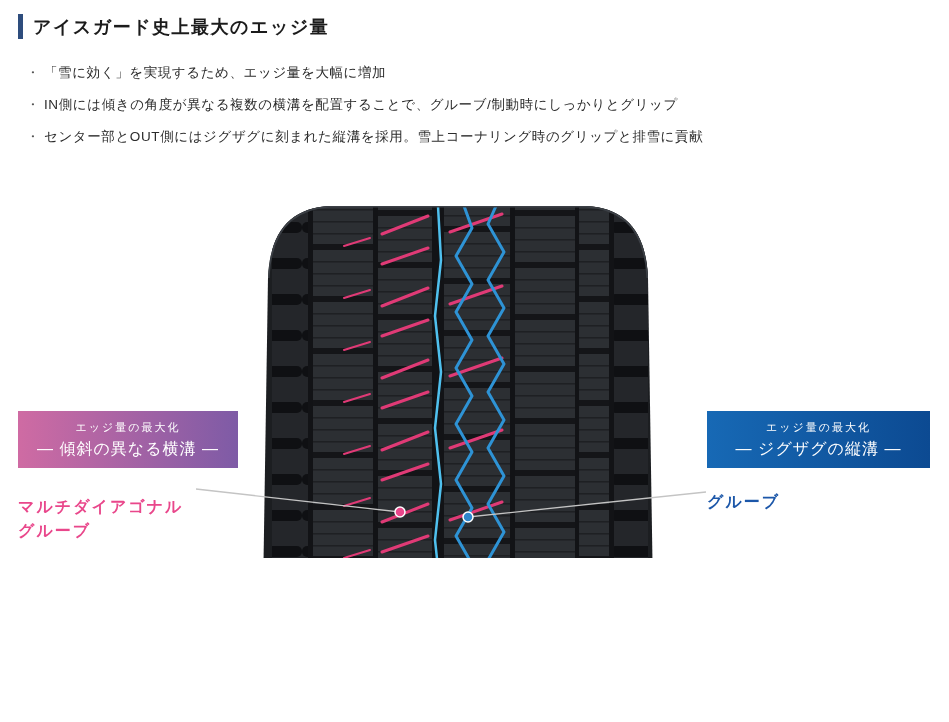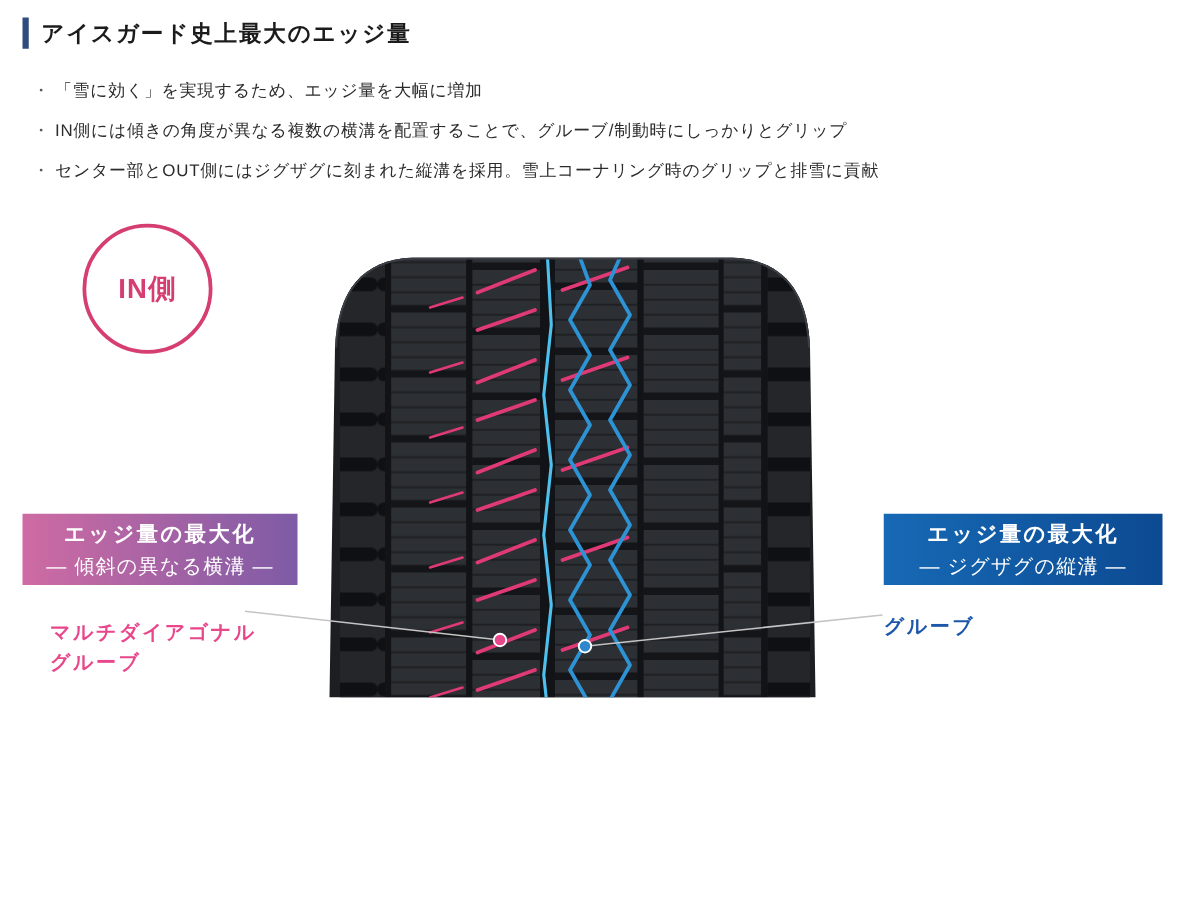--- a/index.html
+++ b/index.html
@@ -30,28 +30,28 @@
   .tire { position:absolute; left:258px; top:198px; }
 
   
   .overlay { position:absolute; left:0; top:0; pointer-events:none; }
 
   
   .callout-box {
     position:absolute; width:220px; height:57px; color:#fff;
     display:flex; flex-direction:column; align-items:center; justify-content:center;
   }
-  .callout-box .t { font-size:17px; font-weight:bold; letter-spacing:2px; }
+  .callout-box .t { font-size:11px; font-weight:normal; letter-spacing:2px; }
   .callout-box .s { font-size:16px; margin-top:4px; letter-spacing:1px; }
   .callout-left  { left:18px;  top:411px; background:linear-gradient(90deg, var(--box-left-from,#cf6ba3),  var(--box-left-to,#7e5ba6)); }
   .callout-right { left:707px; top:411px; width:223px; background:linear-gradient(90deg, var(--box-right-from,#1769b5), var(--box-right-to,#0c4a92)); }
 
   
   .caption { position:absolute; font-size:16px; line-height:24px; font-weight:600; letter-spacing:2px; }
-  .caption-left  { left:18px;  top:495px; color:var(--caption-pink,#e9478b);margin-left:22px; }
+  .caption-left  { left:18px;  top:495px; color:var(--caption-pink,#e9478b); }
   .caption-right { left:707px; top:490px; color:var(--caption-blue,#1c57a9); }
 </style>
 </head>
 <body>
 
 <div class="page">
 
   <header class="header">
     <span class="accent-bar"></span>
     <h1 class="page-title">アイスガード史上最大のエッジ量</h1>
@@ -65,21 +65,20 @@
     <li class="bullet">
       <span class="marker">・</span>
       <span>IN側には傾きの角度が異なる複数の横溝を配置することで、グルーブ/制動時にしっかりとグリップ</span>
     </li>
     <li class="bullet">
       <span class="marker">・</span>
       <span>センター部とOUT側にはジグザグに刻まれた縦溝を採用。雪上コーナリング時のグリップと排雪に貢献</span>
     </li>
   </ul>
 
-  <div class="badge badge-in">IN側</div>
 
   <svg class="tire" width="400" height="524" viewBox="0 0 400 524" aria-hidden="true">
     <defs>
       <clipPath id="tclip">
         <path d="M10 80 C12 34 32 10 72 8 L328 8 C368 10 388 34 390 80 L397 524 L3 524 Z"></path>
       </clipPath>
       <pattern id="blkA" width="10" height="52" patternUnits="userSpaceOnUse">
         <rect width="10" height="52" fill="#2c2f33"></rect>
         <rect y="11" width="10" height="1.6" fill="#1e2023"></rect>
         <rect y="23" width="10" height="1.6" fill="#1e2023"></rect>

